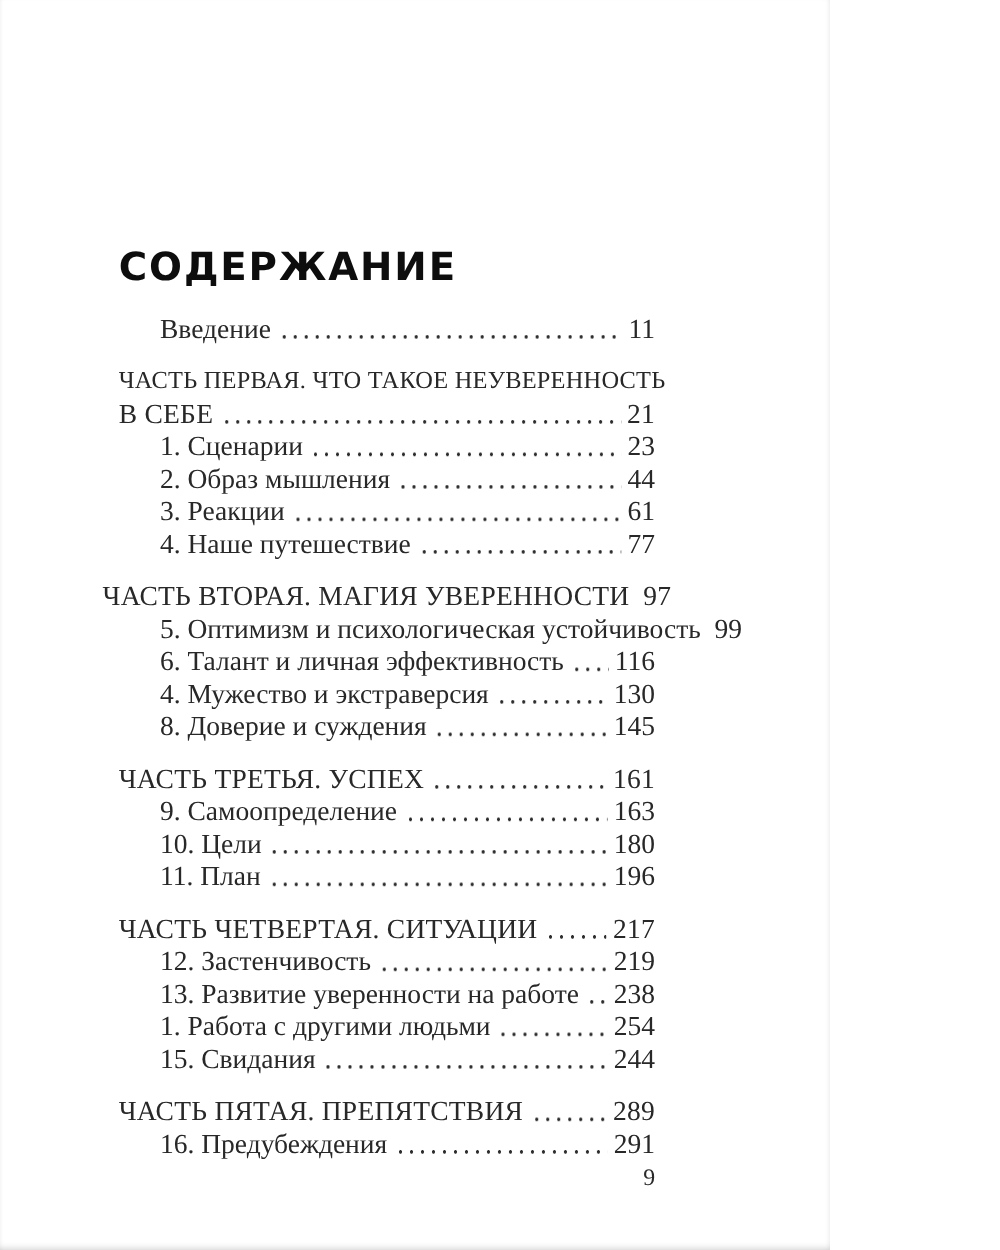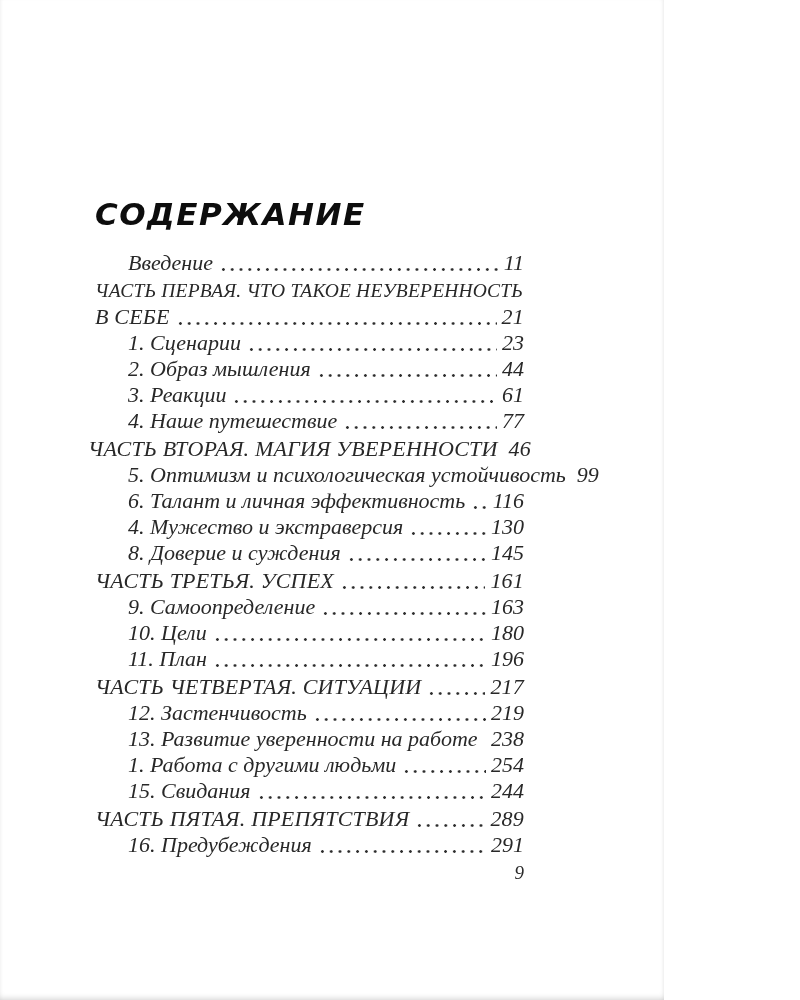--- a/index.html
+++ b/index.html
@@ -5,32 +5,31 @@
   * { margin: 0; padding: 0; box-sizing: border-box; }
   html, body { width: 800px; height: 1000px; background: #ffffff; overflow: hidden; }
   .page {
     width: 664px; height: 1000px;
     padding: 196px 140px 0 95px;
     font-family: "Liberation Serif", serif;
     color: #282828;
     position: relative;
     background: #ffffff;
     box-shadow: inset 0 -4px 6px -3px rgba(0,0,0,0.18), inset -3px 0 5px -3px rgba(0,0,0,0.07), inset 3px 0 5px -4px rgba(0,0,0,0.05);
-    font-style: italic;
   }
   .title {
     font-family: "DejaVu Sans", sans-serif;
     font-weight: bold;
     font-size: 31px;
     letter-spacing: 1.5px;
     color: #0d0d0d;
     margin-bottom: 17px;
     line-height: 37px;
   }
-  .toc-row.gap { margin-top: 2px; }
+  .toc-row.gap { margin-top: 16px; }
   .part-pre {
     font-size: 19.5px;
     line-height: 26px;
     height: 26px;
     white-space: nowrap;
     letter-spacing: 0.2px;
   }
   .row-line {
     display: flex;
     align-items: baseline;
@@ -113,21 +112,21 @@
       <span class="label">4. Наше путешествие</span>
       <span class="leader"></span>
       <span class="pagenum">77</span>
     </div>
   </div>
       <div class="toc-row part gap">
 
     <div class="row-line">
       <span class="label">ЧАСТЬ ВТОРАЯ. МАГИЯ УВЕРЕННОСТИ</span>
       <span class="leader"></span>
-      <span class="pagenum">46</span>
+      <span class="pagenum">97</span>
     </div>
   </div>
       <div class="toc-row item">
 
     <div class="row-line">
       <span class="label">5. Оптимизм и психологическая устойчивость</span>
       <span class="leader"></span>
       <span class="pagenum">99</span>
     </div>
   </div>

